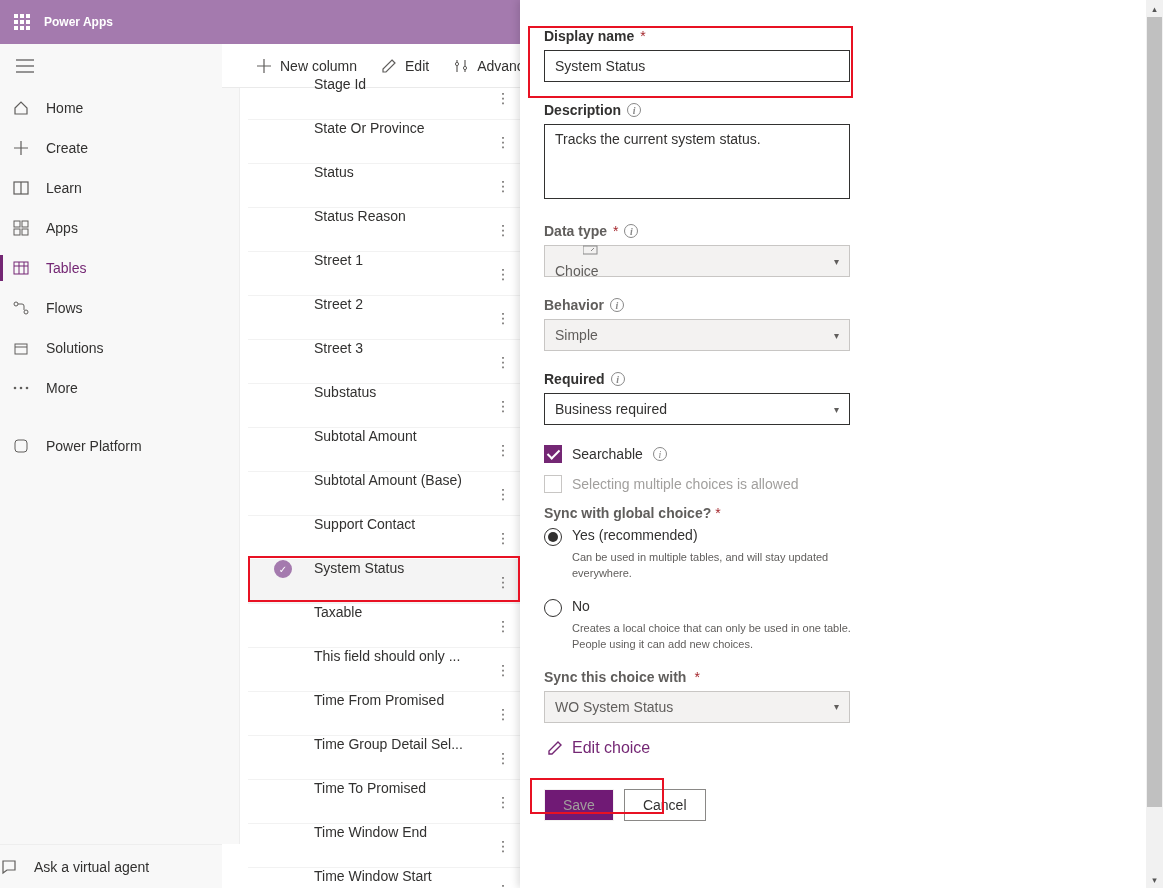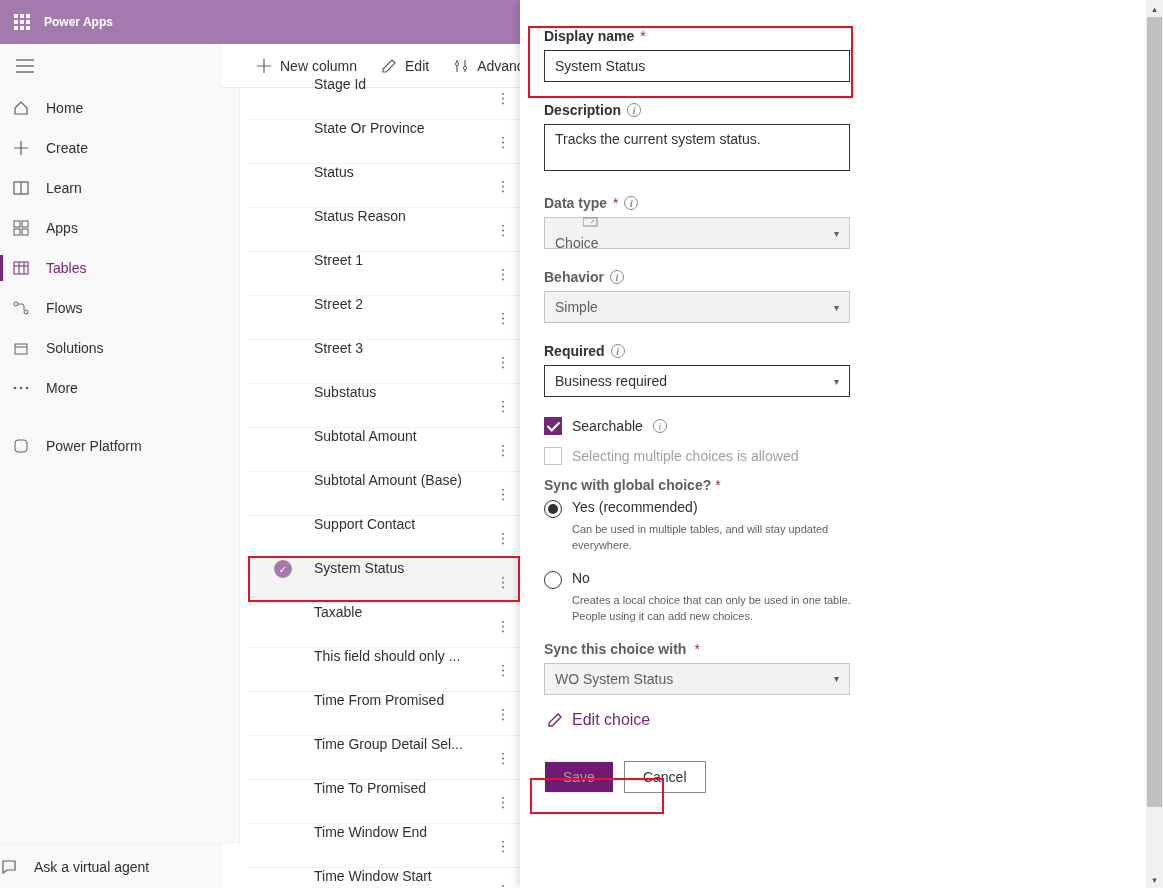--- a/index.html
+++ b/index.html
@@ -46,21 +46,21 @@
 
   
   .panel { position:absolute; left:520px; top:0; width:626px; height:888px; background:#fff; box-shadow:-2px 0 8px rgba(0,0,0,.14); padding:28px 24px 20px 24px; overflow:auto; } 
   .form-group { margin-bottom:20px; }
   .label { font-size:14px; font-weight:600; color:#323130; display:flex; align-items:center; gap:6px; margin-bottom:6px; }
   .label.sub { font-weight:600; color:#605e5c; }
   .req { color:#a4262c; font-weight:400; }
   .info { width:14px; height:14px; border:1px solid #888; border-radius:50%; font-size:10px; color:#888; display:inline-flex; align-items:center; justify-content:center; font-style:italic; font-family:serif; }
   .input, .select, .textarea { width:306px; border:1px solid #323130; background:#fff; font-size:14px; color:#323130; padding:6px 10px; }
   .input { height:32px; }
-  .textarea { height:47px; resize:none; }
+  .textarea { height:75px; resize:none; }
   .select { height:32px; display:flex; align-items:center; justify-content:space-between; }
   .select.disabled { background:#f3f2f1; border:1px solid #c8c6c4; color:#605e5c; }
   .select .chev { color:#605e5c; font-size:10px; }
   .check-row { display:flex; align-items:center; gap:10px; font-size:14px; color:#323130; margin-bottom:12px; }
   .check-row.disabled { color:#a19f9d; }
   .checkbox { width:18px; height:18px; border:1px solid #323130; display:inline-flex; align-items:center; justify-content:center; }
   .checkbox.checked { background:#742774; border-color:#742774; }
   .checkbox.checked::after { content:""; width:5px; height:10px; border:solid #fff; border-width:0 2px 2px 0; transform:rotate(45deg); margin-top:-2px; }
   .checkbox.disabled { border-color:#c8c6c4; background:#fff; }
   .radio { width:18px; height:18px; border:1px solid #323130; border-radius:50%; display:inline-flex; align-items:center; justify-content:center; flex-shrink:0; margin-top:1px; }

